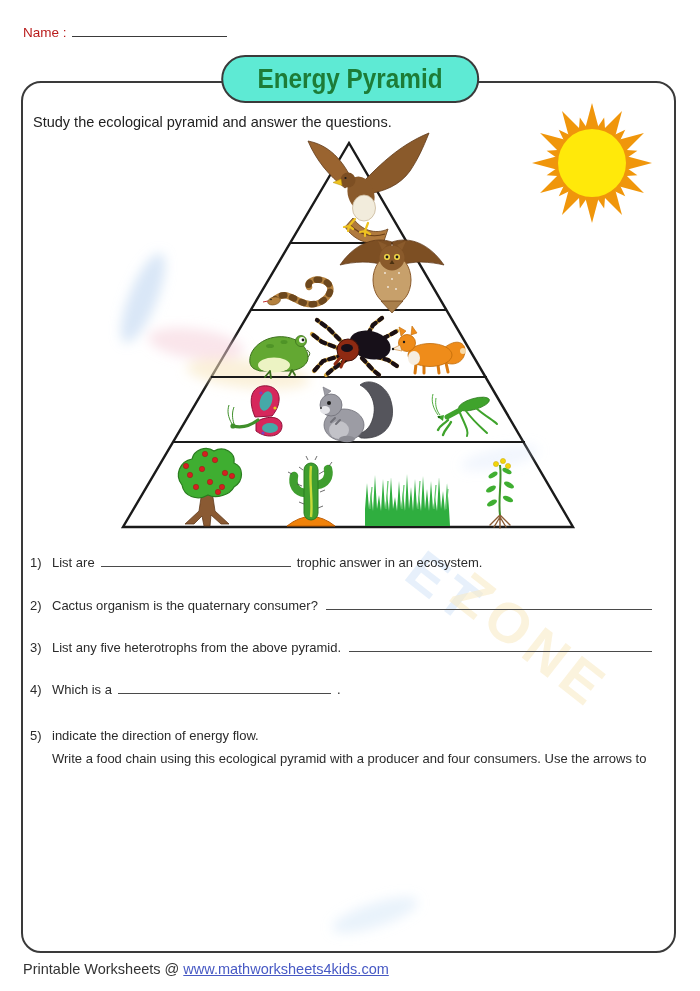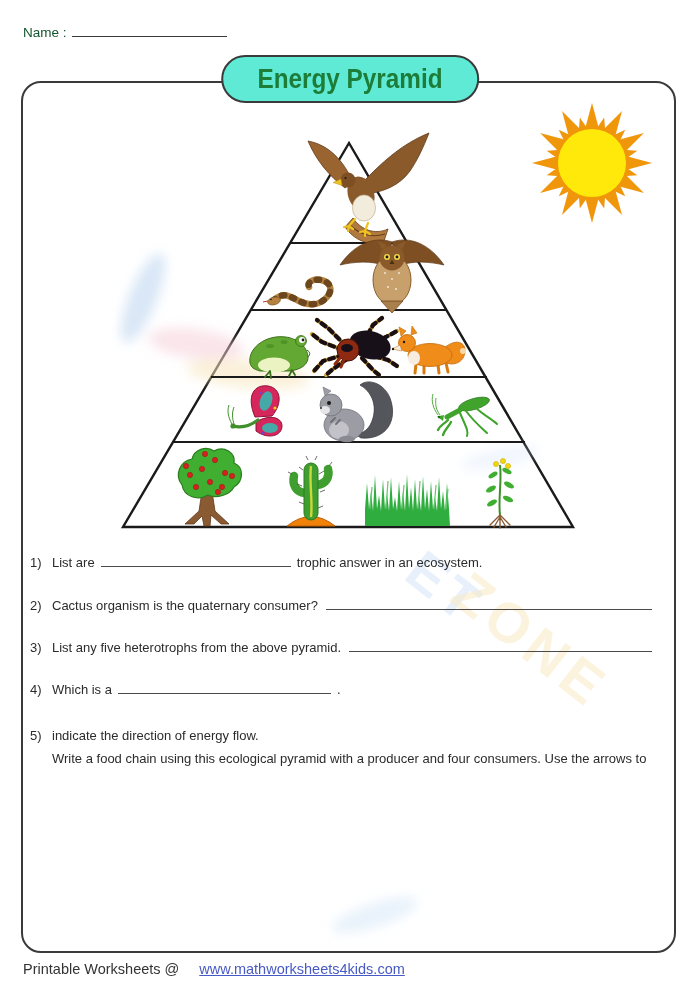--- a/index.html
+++ b/index.html
@@ -4,21 +4,21 @@
 <style>
   html,body { margin:0; padding:0; }
   body {
     width:700px; height:991px; background:#ffffff;
     font-family:"Liberation Sans", sans-serif; color:#2b2b2b;
     position:relative; overflow:hidden;
   }
   .page { position:absolute; inset:0; }
 
   
-  .name-row { position:absolute; top:22px; left:23px; font-size:13.5px; color:#14532d; }
+  .name-row { position:absolute; top:22px; left:23px; font-size:13.5px; color:#b91c1c; }
   .name-line { display:inline-block; width:155px; height:14px; border-bottom:1.5px solid #3a3a3a; margin-left:5px; }
 
   
   .sheet {
     position:absolute; left:21px; top:81px; width:655px; height:872px;
     border:2px solid #3a3a3a; border-radius:20px; background:#ffffff; box-sizing:border-box;
     z-index:0;
   }
 
   
@@ -44,21 +44,21 @@
   .qnum { flex:0 0 22px; }
   .blank { display:inline-block; height:13px; border-bottom:1.3px solid #4a4a4a; margin:0 6px -1px 6px; }
   .blank-q1 { width:190px; }
   .blank-grow { flex:1 1 auto; margin-left:8px; }
   .blank-q4 { width:213px; }
   .q1 { top:553px; } .q2 { top:596px; } .q3 { top:638px; } .q4 { top:680px; } .q5 { top:724px; }
   .q5lines div { line-height:23px; white-space:nowrap; }
 
   
   .footer { position:absolute; left:23px; top:961px; font-size:14.5px; color:#333; z-index:2; }
-  .footer-prefix { margin-right:20px; }
+  .footer-prefix { margin-right:4px; }
   .footer-link { color:#4759c4; cursor:pointer;text-decoration:underline; }
 </style>
 </head>
 <body>
 
 <div class="page">
 
   <div class="name-row">
     <span>Name :</span><span class="name-line"></span>
   </div>
@@ -309,20 +309,21 @@
         <use href="#rayS" transform="rotate(315)"></use>
         <use href="#rayS" transform="rotate(345)"></use>
       <circle r="34" fill="#ffe90a"></circle>
     </g>
   </svg>
 
   <div class="title-pill">
     <span class="title-text">Energy Pyramid</span>
   </div>
 
+  <div class="instruction">Study the ecological pyramid and answer the questions.</div>
 
   <div class="q q1">
     <span class="qnum">1)</span>
     <span>List are</span>
     <span class="blank blank-q1"></span>
     <span>trophic answer in an ecosystem.</span>
   </div>
 
   <div class="q q2">
     <span class="qnum">2)</span>

